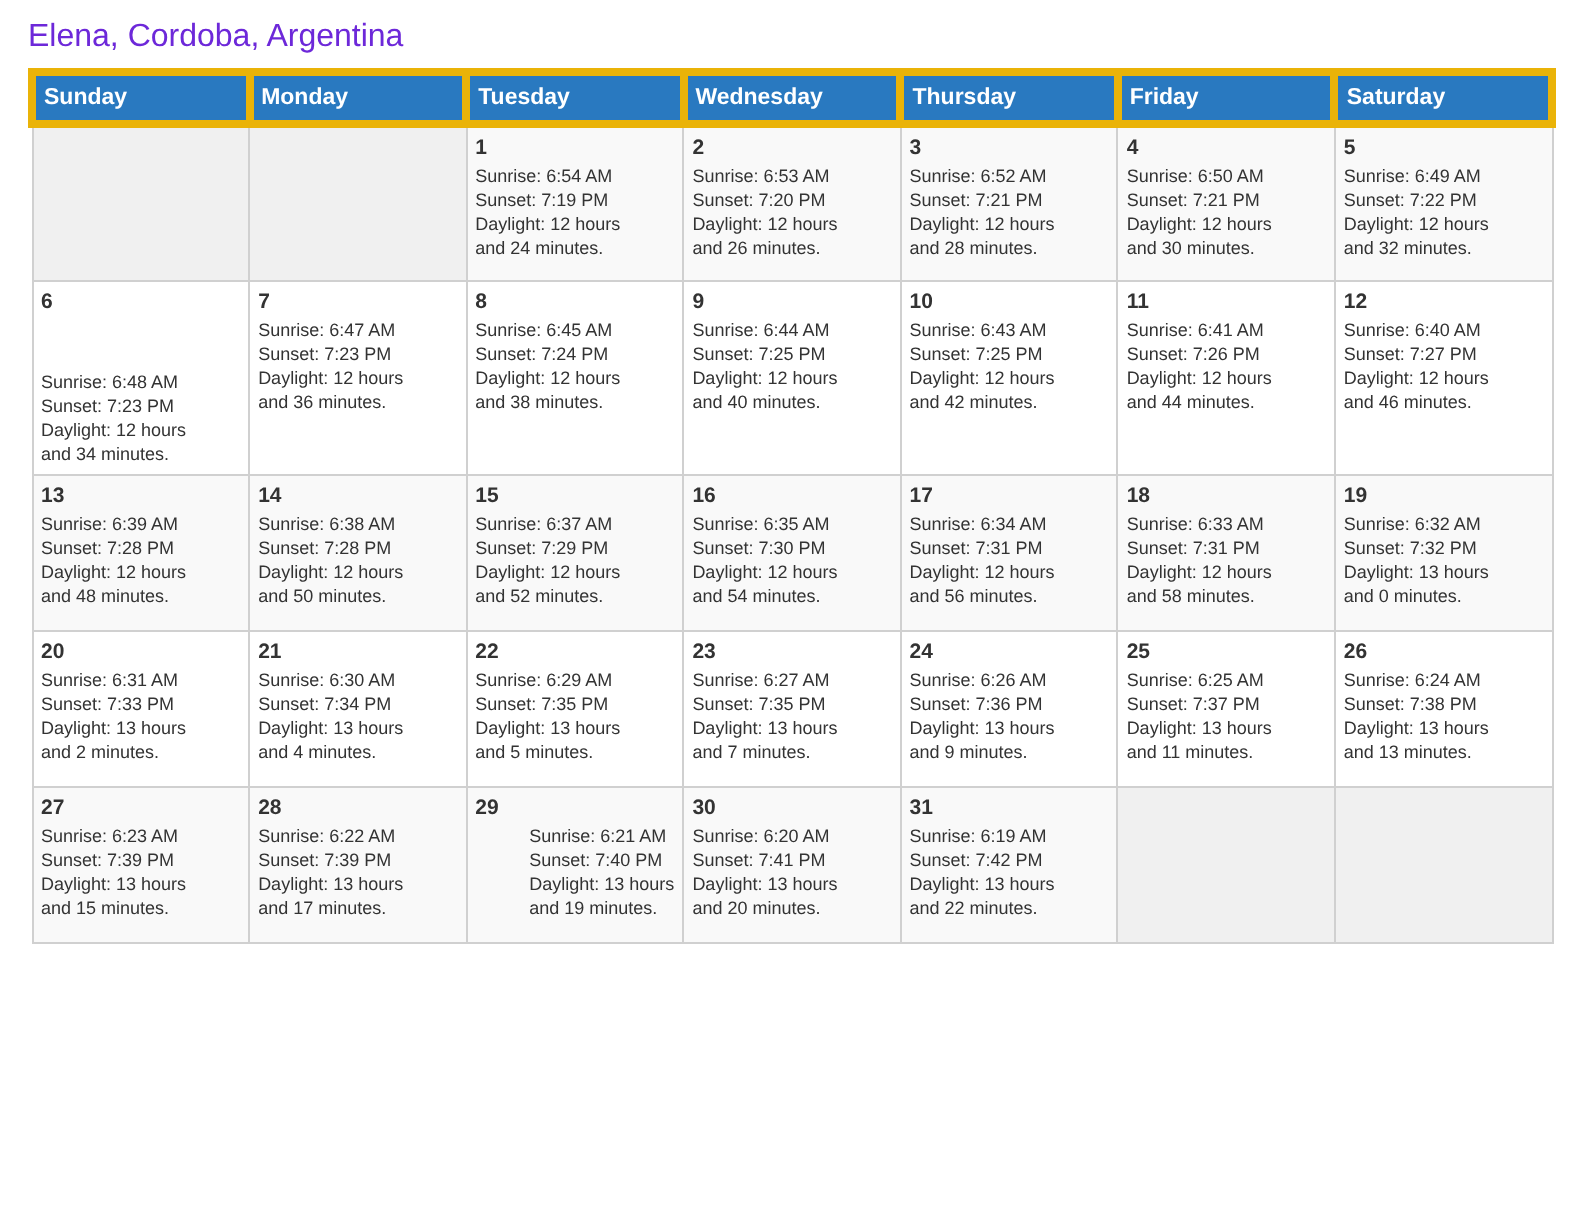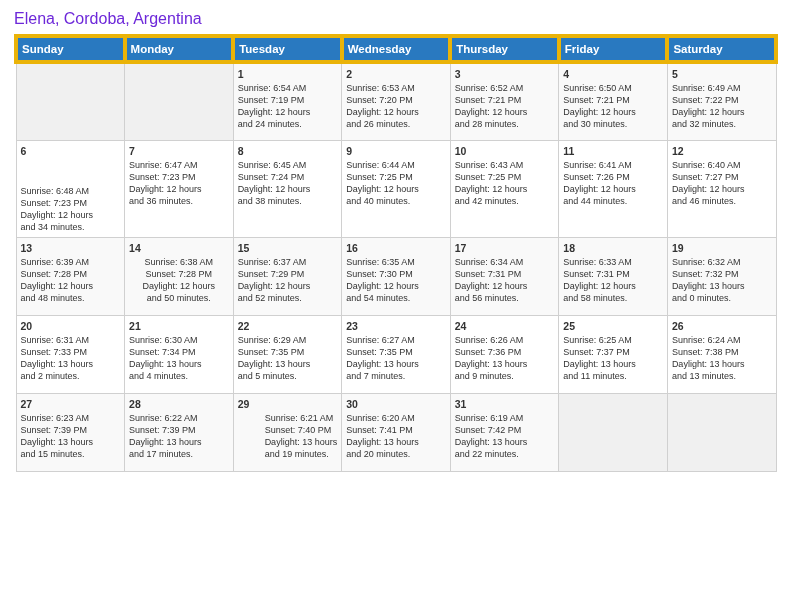--- a/index.html
+++ b/index.html
@@ -209,21 +209,21 @@
         <tr>
           <td>
             <span class="day-num">13</span>
             <div class="cell-text" style="white-space: pre-line;">Sunrise: 6:39 AM
 Sunset: 7:28 PM
 Daylight: 12 hours
 and 48 minutes.</div>
           </td>
           <td>
             <span class="day-num">14</span>
-            <div class="cell-text" style="white-space: pre-line; text-align: center;">Sunrise: 6:38 AM
+            <div class="cell-text" style="white-space: pre-line;">Sunrise: 6:38 AM
 Sunset: 7:28 PM
 Daylight: 12 hours
 and 50 minutes.</div>
           </td>
           <td>
             <span class="day-num">15</span>
             <div class="cell-text" style="white-space: pre-line;">Sunrise: 6:37 AM
 Sunset: 7:29 PM
 Daylight: 12 hours
 and 52 minutes.</div>

